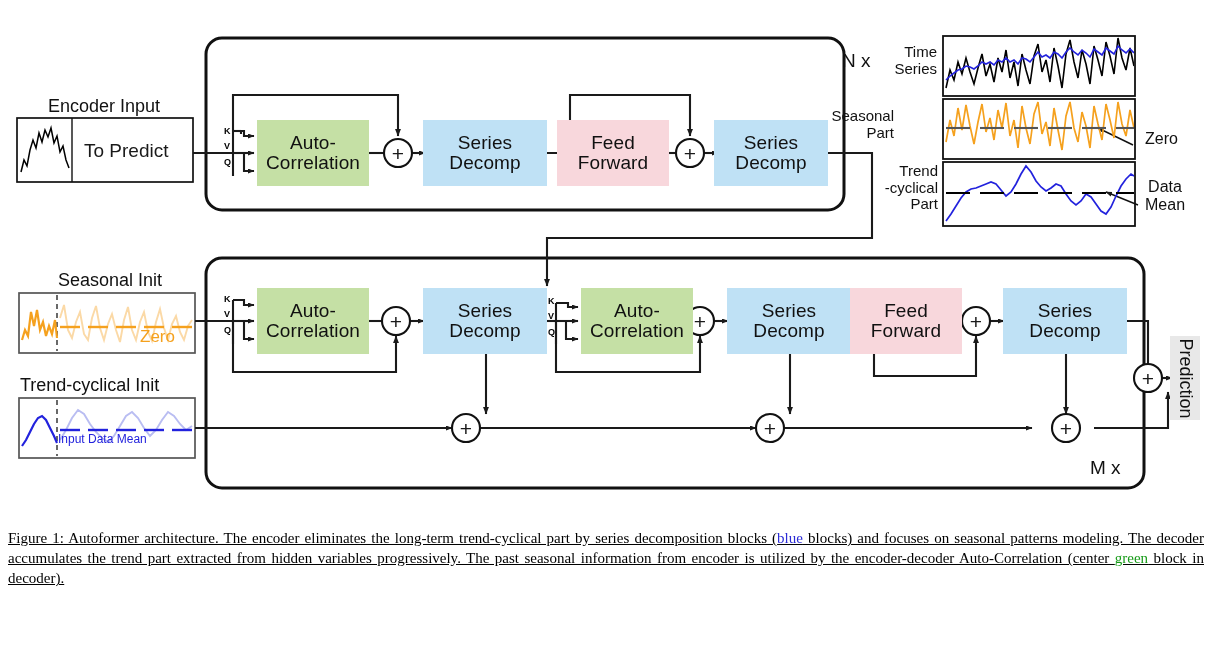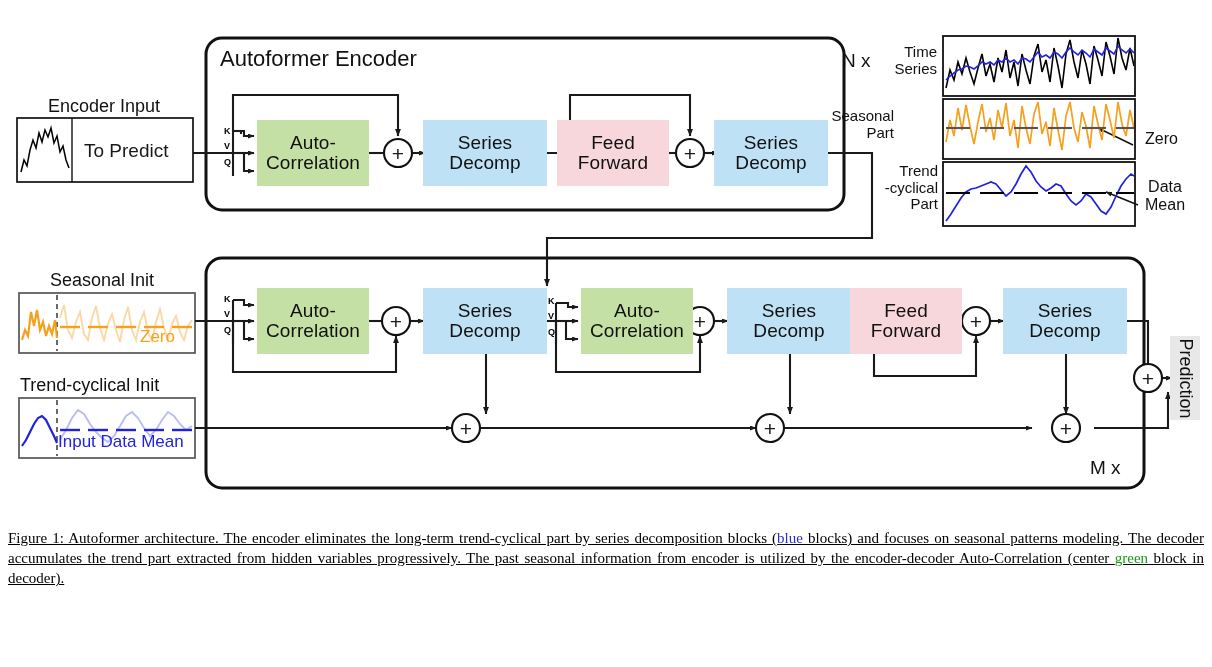--- a/index.html
+++ b/index.html
@@ -28,21 +28,21 @@
   .predwrap{
     position:absolute;background:#e8e8e8;
     display:flex;align-items:center;justify-content:center;
   }
   .predtxt{
     font-size:18px;color:#111;white-space:nowrap;
     transform:rotate(90deg);transform-origin:center center;
   }
 
   .zeroTag{font-size:17px;color:#f5a11e;}
-  .meanTag{font-size:17px;color:#2222dd;}
+  .meanTag{font-size:12px;color:#2222dd;}
 
   
   #caption{
     position:absolute;left:8px;top:528px;width:1196px;
     font-family:"Liberation Serif",serif;font-size:15px;line-height:1.345;
     color:#000;text-align:justify;text-justify:inter-word;text-decoration:underline;
   }
   #caption .blue{color:#2b2bd6;}
   #caption .green{color:#179b18;}
 </style>
@@ -255,21 +255,20 @@
         <line x1="946" y1="193" x2="970" y2="193"></line>
         <line x1="980" y1="193" x2="1004" y2="193"></line>
         <line x1="1014" y1="193" x2="1038" y2="193"></line>
         <line x1="1048" y1="193" x2="1072" y2="193"></line>
         <line x1="1082" y1="193" x2="1106" y2="193"></line>
         <line x1="1116" y1="193" x2="1134" y2="193"></line>
       </g>
     </g>
   </svg>
 
-  <div class="lbl boxTitle" style="left:220px;top:46px;">Autoformer Encoder</div>
   <div class="lbl repeat" style="left:794px;top:50px;margin-left:48px;">N x</div>
 
   <div class="lbl repeat" style="left:1090px;top:457px;">M x</div>
 
   <div class="blockLabel" style="left:257px;top:120px;width:112px;height:66px;">
     <div><span>Auto-</span><br>
          <span>Correlation</span></div>
   </div>
   <div class="blockLabel" style="left:423px;top:120px;width:124px;height:66px;">
     <div><span>Series</span><br>
@@ -317,21 +316,21 @@
   <div class="lbl kvq" style="left:224px;top:309px;">V</div>
   <div class="lbl kvq" style="left:224px;top:325px;">Q</div>
 
   <div class="lbl kvq" style="left:548px;top:296px;">K</div>
   <div class="lbl kvq" style="left:548px;top:311px;">V</div>
   <div class="lbl kvq" style="left:548px;top:327px;">Q</div>
 
   <div class="lbl ioTitle" style="left:48px;top:96px;">Encoder Input</div>
   <div class="lbl" style="left:84px;top:140px;font-size:19px;">To Predict</div>
 
-  <div class="lbl ioTitle" style="left:50px;top:270px;">Seasonal Init</div>
+  <div class="lbl ioTitle" style="left:58px;top:270px;">Seasonal Init</div>
   <div class="lbl zeroTag" style="left:140px;top:327px;">Zero</div>
 
   <div class="lbl ioTitle" style="left:20px;top:375px;">Trend-cyclical Init</div>
   <div class="lbl meanTag" style="left:58px;top:432px;">Input Data Mean</div>
 
   <div class="predwrap" style="left:1170px;top:336px;width:30px;height:84px;">
     <span class="predtxt">Prediction</span>
   </div>
 
   <div class="lbl plotTick" style="left:885px;top:44px;width:52px;">

